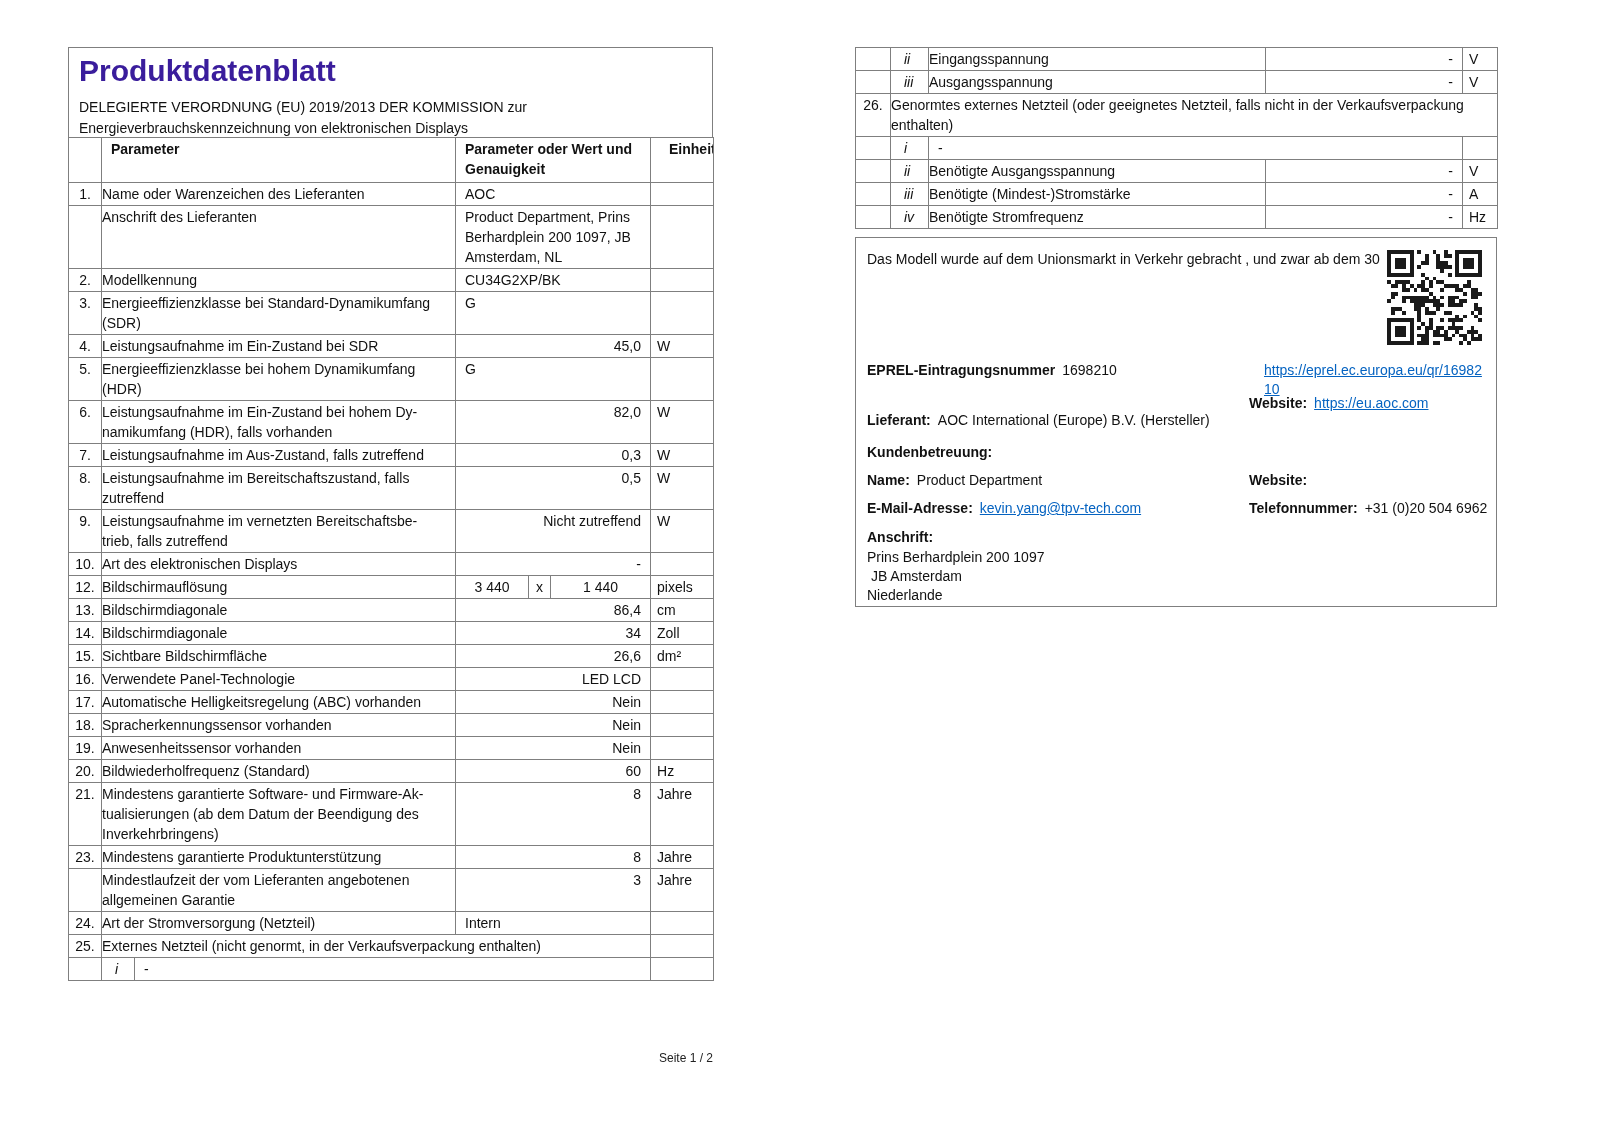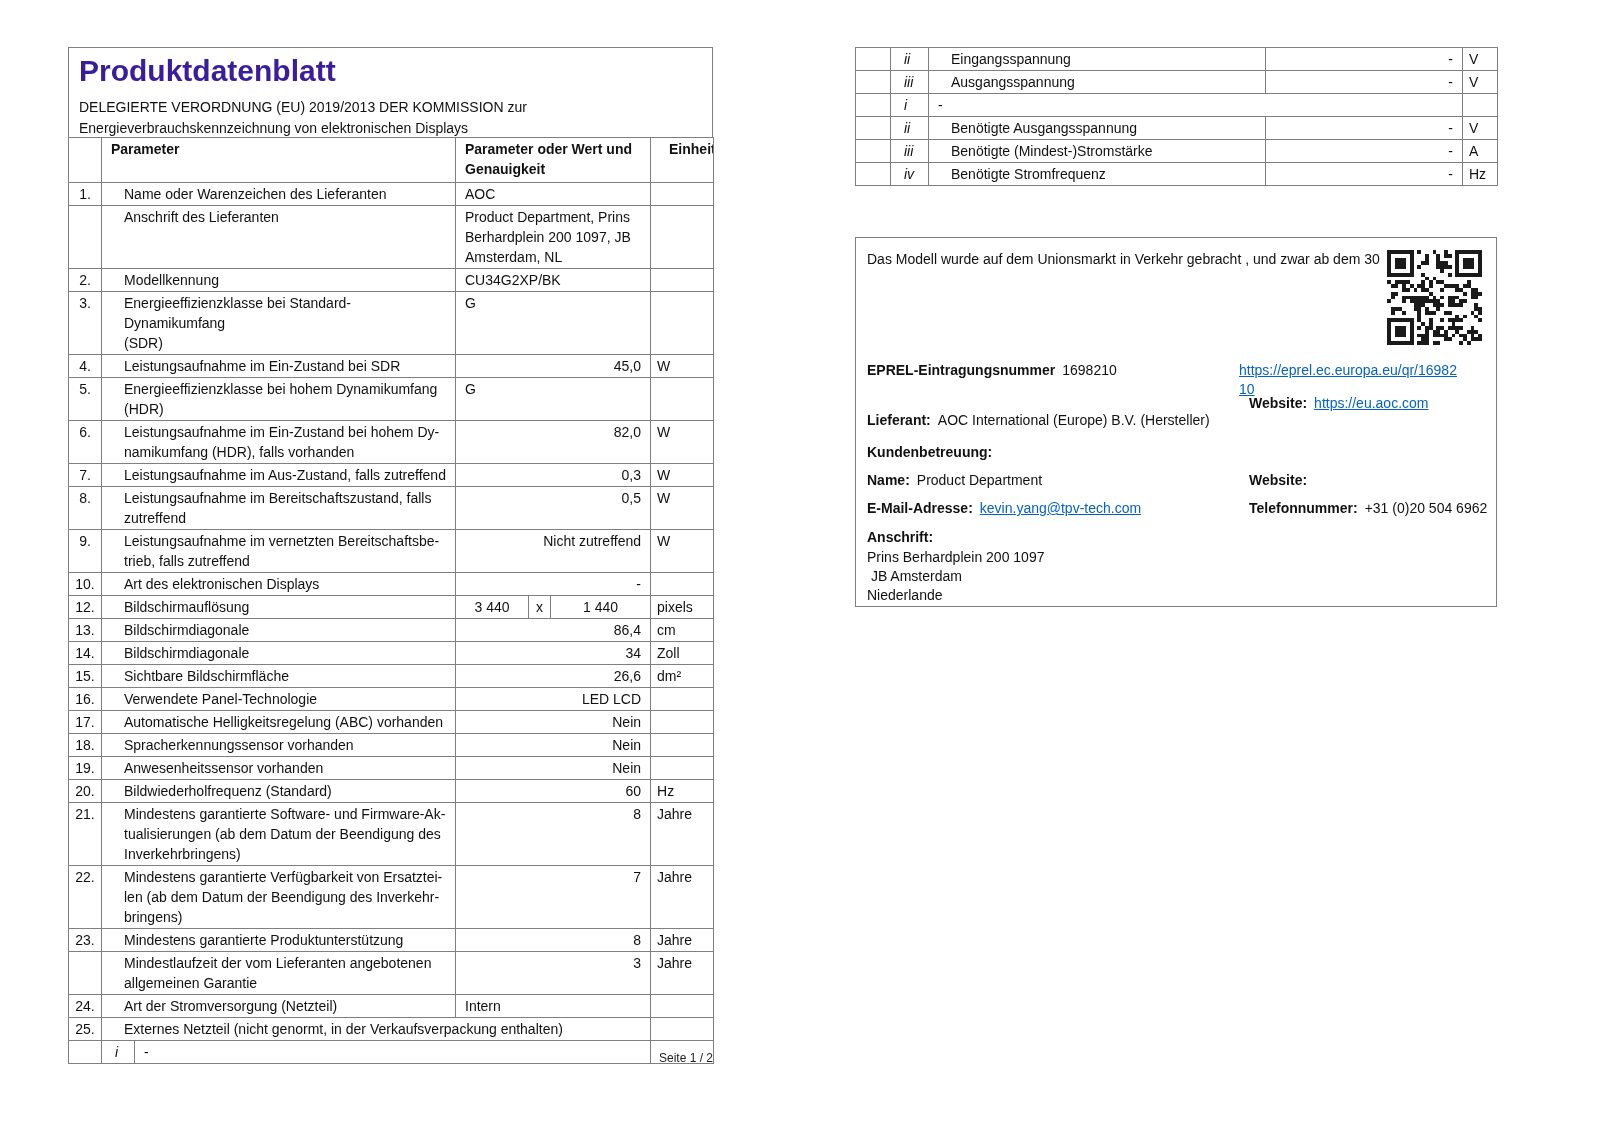--- a/index.html
+++ b/index.html
@@ -19,21 +19,21 @@
   table { border-collapse:collapse; table-layout:fixed; }
   .t1 { width:645px; }
   .t2 { width:642px; }
   td,th {
     border:1px solid #7f7f7f; vertical-align:top;
     font-size:14px; line-height:20px; padding:1px 4px;
     text-align:left; font-weight:normal; overflow:hidden;
   }
   th { font-weight:bold; white-space:pre-line; padding-left:9px; }
   th.num { padding:1px 2px; }
-  .lbl { white-space:pre-line; padding-left:22px; }
+  .lbl { white-space:pre-line; padding-left:0; }
   .num { text-align:center; padding:1px 2px; }
   .sub { font-style:italic; padding-left:13px; }
   .vleft  { padding-left:9px;  white-space:pre-line; }
   .vright { text-align:right; padding-right:9px; white-space:pre-line; }
   .ctr { text-align:center; }
   .unit { padding-left:6px; }
   .hdr-row th { height:42px; }
   
   .page2-table { position:absolute; left:855px; top:47px; }
   .infobox {
@@ -219,28 +219,20 @@
           </tr>
           <tr>
             <td class="num">21.</td>
             <td colspan="2" class="lbl">Mindestens garantierte Software- und Firmware-Ak-
 tualisierungen (ab dem Datum der Beendigung des
 Inverkehrbringens)</td>
             <td colspan="3" class="vright">8</td>
             <td class="unit">Jahre</td>
           </tr>
           <tr>
-            <td class="num">22.</td>
-            <td colspan="2" class="lbl">Mindestens garantierte Verfügbarkeit von Ersatztei-
-len (ab dem Datum der Beendigung des Inverkehr-
-bringens)</td>
-            <td colspan="3" class="vright">7</td>
-            <td class="unit">Jahre</td>
-          </tr>
-          <tr>
             <td class="num">23.</td>
             <td colspan="2" class="lbl">Mindestens garantierte Produktunterstützung</td>
             <td colspan="3" class="vright">8</td>
             <td class="unit">Jahre</td>
           </tr>
           <tr>
             <td class="num"></td>
             <td colspan="2" class="lbl">Mindestlaufzeit der vom Lieferanten angebotenen
 allgemeinen Garantie</td>
             <td colspan="3" class="vright">3</td>
@@ -283,20 +275,25 @@
           <td class="lbl">Eingangsspannung</td>
           <td class="vright">-</td>
           <td class="unit">V</td>
         </tr>
         <tr>
           <td class="num"></td>
           <td class="sub">iii</td>
           <td class="lbl">Ausgangsspannung</td>
           <td class="vright">-</td>
           <td class="unit">V</td>
+        </tr>
+        <tr>
+          <td class="num">26.</td>
+          <td colspan="4" class="lbl">Genormtes externes Netzteil (oder geeignetes Netzteil, falls nicht in der Verkaufsverpackung
+enthalten)</td>
         </tr>
         <tr>
           <td class="num"></td>
           <td class="sub">i</td>
           <td colspan="2" class="vleft">-</td>
           <td class="unit"></td>
         </tr>
         <tr>
           <td class="num"></td>
           <td class="sub">ii</td>
@@ -515,21 +512,21 @@
           <rect x="19" y="1" width="5" height="5" fill="#fff"></rect>
           <rect x="20" y="2" width="3" height="3"></rect>
           <rect x="0" y="18" width="7" height="7"></rect>
           <rect x="1" y="19" width="5" height="5" fill="#fff"></rect>
           <rect x="2" y="20" width="3" height="3"></rect>
         </svg></div>
 
     <div class="ib" style="left:11px; top:123px;">
       <span class="bl">EPREL-Eintragungsnummer</span><span class="val">1698210</span>
     </div>
-    <div class="ib eprel-link" style="left:383px; top:123px;">
+    <div class="ib eprel-link" style="left:408px; top:123px;">
       <span class="lnk">https://eprel.ec.europa.eu/qr/1698210</span>
     </div>
 
     <div class="ib" style="left:11px; top:173px;">
       <span class="bl">Lieferant:</span><span class="val">AOC International (Europe) B.V. (Hersteller)</span>
     </div>
     <div class="ib" style="left:393px; top:156px;">
       <span class="bl">Website:</span><span class="val lnk">https://eu.aoc.com</span>
     </div>
 

